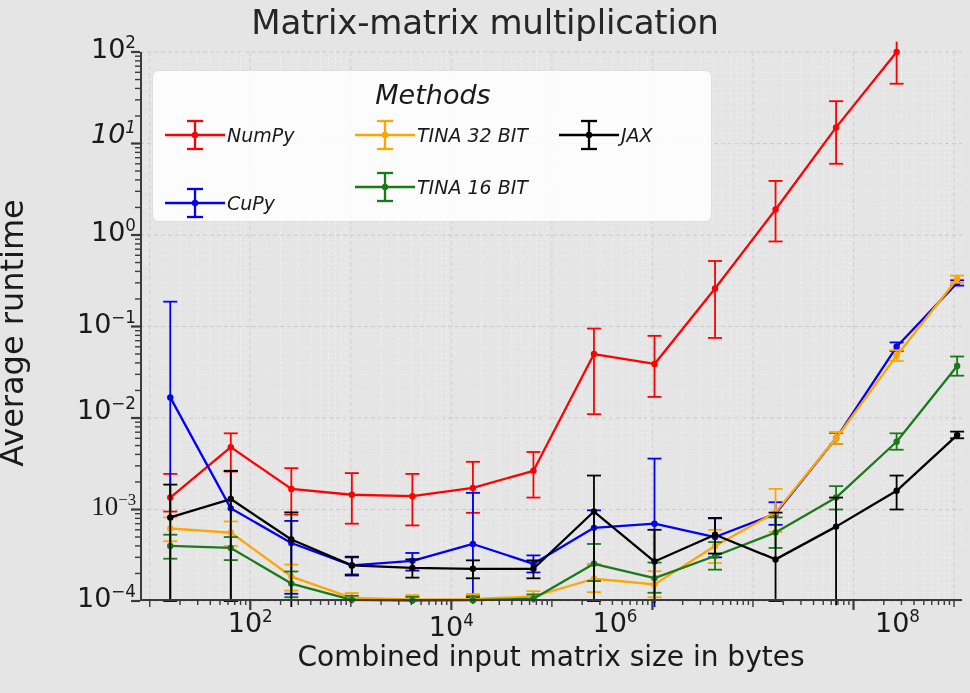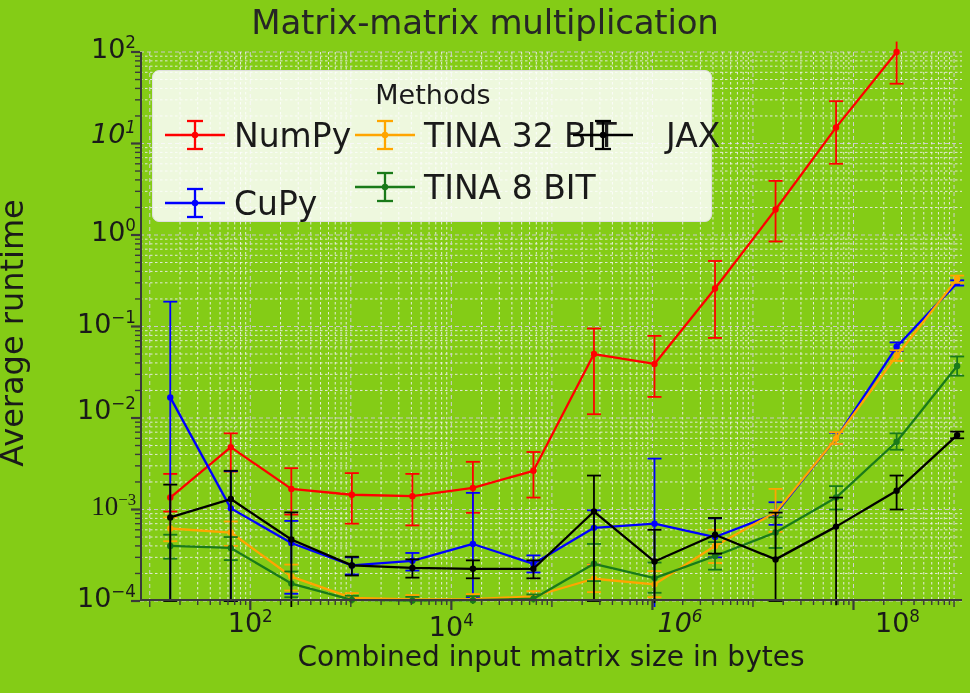--- a/index.html
+++ b/index.html
@@ -1,17 +1,17 @@
 <!DOCTYPE html>
 <html><head>
 <meta charset="utf-8">
 <style>
   html,body{margin:0;padding:0;background:#ffffff;}
   body{width:970px;height:693px;overflow:hidden;font-family:"DejaVu Sans",sans-serif;}
-  #root{position:relative;width:970px;height:693px;background:#84cc16;}
+  #root{position:relative;width:970px;height:693px;background:#e5e5e5;}
   #chart-title{
     position:absolute;left:0;top:2px;width:970px;text-align:center;
     font-size:34px;color:#262626;font-family:"DejaVu Sans",sans-serif;
     letter-spacing:-0.2px;
   }
   #plot-area{position:absolute;left:140px;top:52px;width:822px;height:549px;}
   #plot-frame{position:absolute;inset:0;border-left:2.5px solid #3a3a3a;border-bottom:2.5px solid #3a3a3a;box-sizing:border-box;}
   svg.layer{position:absolute;left:0;top:0;width:822px;height:549px;overflow:visible;}
   #ylabel{
     position:absolute;left:-286px;top:262px;width:560px;text-align:center;
@@ -24,28 +24,29 @@
     font-size:28px;color:#1a1a1a;
   }
   .ytick-label{position:absolute;right:974px;text-align:right;font-size:27px;color:#1a1a1a;white-space:nowrap;}
   .ytick-wrap{position:absolute;left:0;top:0;width:1110px;height:693px;pointer-events:none;}
   .xtick-label{position:absolute;text-align:center;font-size:27px;color:#1a1a1a;transform:translateX(-50%);white-space:nowrap;}
   sup{font-size:0.62em;vertical-align:super;line-height:0;}
   #legend{
     position:absolute;left:152px;top:70px;width:560px;height:152px;
     background:rgba(255,255,255,0.86);border:1px solid #dfdfdf;border-radius:7px;
     box-sizing:border-box;
+    font-style:italic;
   }
   #legend-title{
     position:absolute;left:0;top:8px;width:560px;text-align:center;
     font-size:27px;color:#1a1a1a;
   }
   .legend-row{position:absolute;display:flex;align-items:center;}
   .legend-entry{display:flex;align-items:center;}
-  .legend-entry .lg-label{font-size:33px;color:#1a1a1a;margin-left:7px;white-space:nowrap;}
+  .legend-entry .lg-label{font-size:19px;color:#1a1a1a;margin-left:0;white-space:nowrap;}
   .lg-swatch{width:64px;height:40px;flex:0 0 64px;}
 </style>
 </head>
 <body>
 
 <div id="root">
 
   <div id="chart-title">Matrix-matrix multiplication</div>
 
   <div class="ytick-wrap" id="ytick-labels">
@@ -603,21 +604,21 @@
         <line x1="798.4659677512391" y1="549" x2="798.4659677512391" y2="553" stroke="#3a3a3a" stroke-width="1.4"></line>
         <line x1="804.2963063452293" y1="549" x2="804.2963063452293" y2="553" stroke="#3a3a3a" stroke-width="1.4"></line>
         <line x1="809.4390294533131" y1="549" x2="809.4390294533131" y2="553" stroke="#3a3a3a" stroke-width="1.4"></line>
         <line x1="814.0393520340103" y1="549" x2="814.0393520340103" y2="555" stroke="#3a3a3a" stroke-width="1.4"></line>
       </svg>
   </div>
 
   <div id="xtick-labels">
       <div class="xtick-label" style="left: 250.28px; top: 607px;">10<sup>2</sup></div>
       <div class="xtick-label" style="left: 451.354px; top: 611px;">10<sup>4</sup></div>
-      <div class="xtick-label" style="left: 680px; top: 607px; font-style: italic;">10<sup>6</sup></div>
+      <div class="xtick-label" style="left: 615px; top: 607px;">10<sup>6</sup></div>
       <div class="xtick-label" style="left: 853.502px; top: 607px; margin-left: 44px;">10<sup>8</sup></div>
     </div>
 
   <div id="legend">
     <div id="legend-title">Methods</div>
     <div id="legend-body">
         <div class="legend-entry legend-row" style="left: 10px; top: 44px;">
           <svg class="lg-swatch" viewBox="0 0 64 40">
             <line stroke="#ff0000" stroke-width="2.3" x1="2" y1="20" x2="62" y2="20"></line>
             <line stroke="#ff0000" stroke-width="2.3" x1="32" y1="6" x2="32" y2="34"></line>
@@ -630,21 +631,21 @@
         <div class="legend-entry legend-row" style="left: 200px; top: 44px;">
           <svg class="lg-swatch" viewBox="0 0 64 40">
             <line stroke="#ffa500" stroke-width="2.3" x1="2" y1="20" x2="62" y2="20"></line>
             <line stroke="#ffa500" stroke-width="2.3" x1="32" y1="6" x2="32" y2="34"></line>
             <line stroke="#ffa500" stroke-width="2.3" x1="24" y1="6" x2="40" y2="6"></line>
             <line stroke="#ffa500" stroke-width="2.3" x1="24" y1="34" x2="40" y2="34"></line>
             <circle cx="32" cy="20" r="3.2" fill="#ffa500"></circle>
           </svg>
           <span class="lg-label">TINA 32 BIT</span>
         </div>
-        <div class="legend-entry legend-row" style="left: 418px; top: 44px; gap: 24px;">
+        <div class="legend-entry legend-row" style="left: 404px; top: 44px;">
           <svg class="lg-swatch" viewBox="0 0 64 40">
             <line stroke="#000000" stroke-width="2.3" x1="2" y1="20" x2="62" y2="20"></line>
             <line stroke="#000000" stroke-width="2.3" x1="32" y1="6" x2="32" y2="34"></line>
             <line stroke="#000000" stroke-width="2.3" x1="24" y1="6" x2="40" y2="6"></line>
             <line stroke="#000000" stroke-width="2.3" x1="24" y1="34" x2="40" y2="34"></line>
             <circle cx="32" cy="20" r="3.2" fill="#000000"></circle>
           </svg>
           <span class="lg-label">JAX</span>
         </div>
         <div class="legend-entry legend-row" style="left: 10px; top: 112px;">
@@ -658,18 +659,18 @@
           <span class="lg-label">CuPy</span>
         </div>
         <div class="legend-entry legend-row" style="left: 200px; top: 96px;">
           <svg class="lg-swatch" viewBox="0 0 64 40">
             <line stroke="#1a7a1a" stroke-width="2.3" x1="2" y1="20" x2="62" y2="20"></line>
             <line stroke="#1a7a1a" stroke-width="2.3" x1="32" y1="6" x2="32" y2="34"></line>
             <line stroke="#1a7a1a" stroke-width="2.3" x1="24" y1="6" x2="40" y2="6"></line>
             <line stroke="#1a7a1a" stroke-width="2.3" x1="24" y1="34" x2="40" y2="34"></line>
             <circle cx="32" cy="20" r="3.2" fill="#1a7a1a"></circle>
           </svg>
-          <span class="lg-label">TINA 8 BIT</span>
+          <span class="lg-label">TINA 16 BIT</span>
         </div>
       </div>
   </div>
 
 </div>
 
 </body></html>

